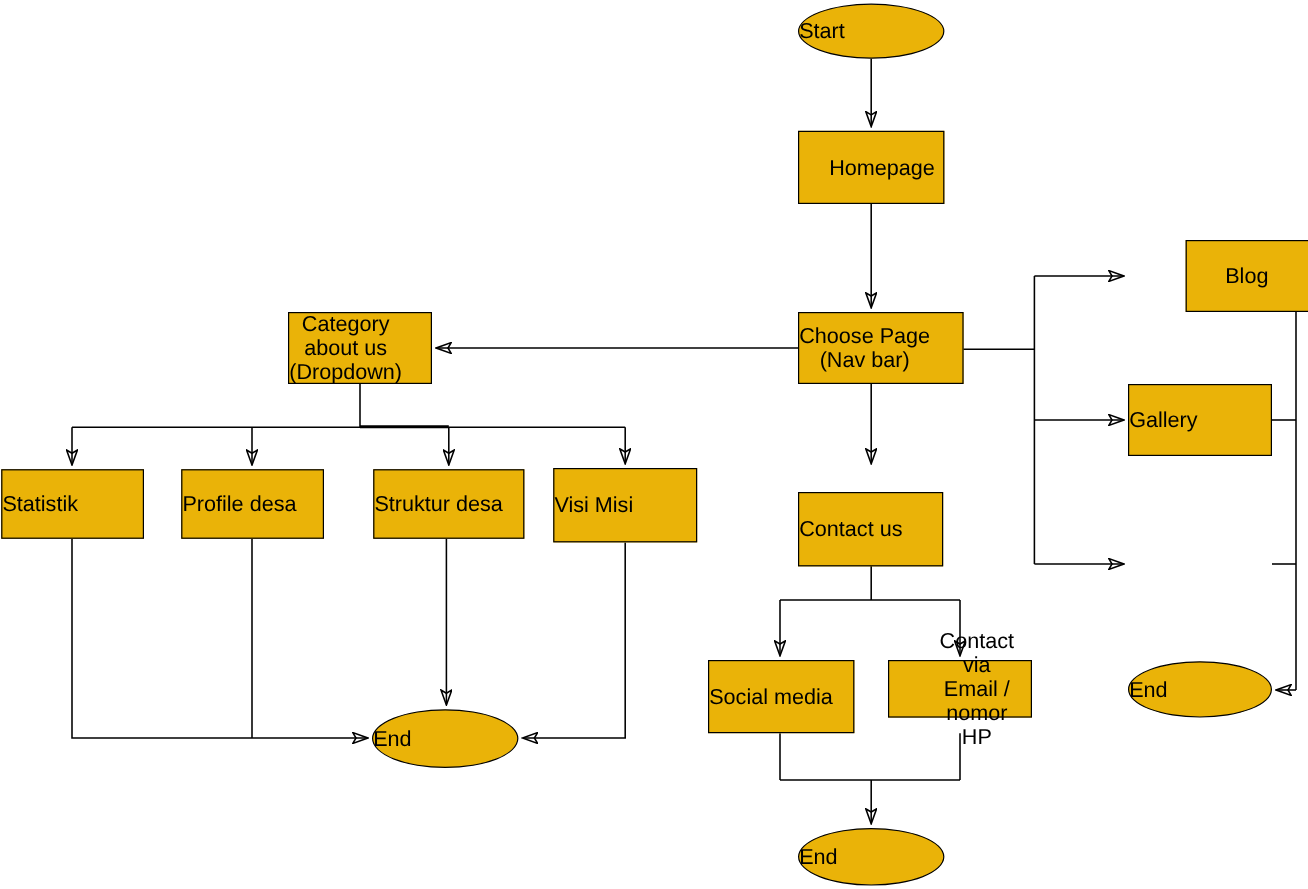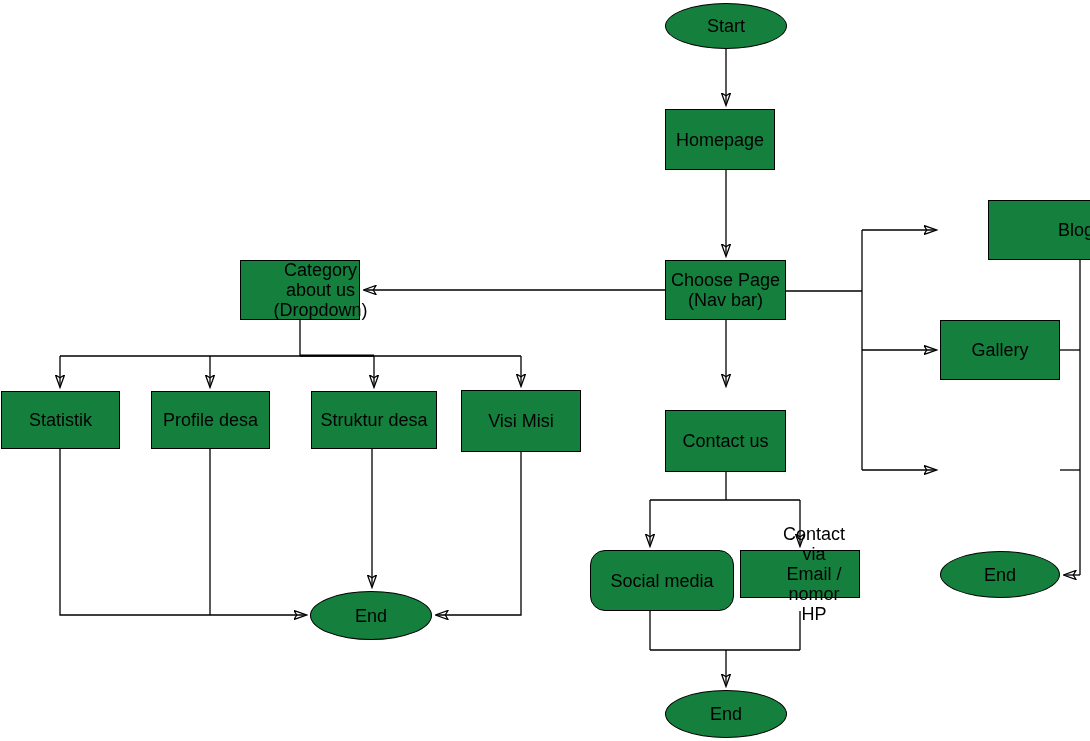--- a/index.html
+++ b/index.html
@@ -20,22 +20,21 @@
     stroke: #000000;
     stroke-width: 1.3;
     fill: none;
   }
   #edges path.bold { stroke-width: 2.4; }
   .node {
     position: absolute;
     box-sizing: border-box;
     display: flex;
     align-items: center;
-    justify-content: center;
-    background: #15803d;
+    background: #eab308;
     border: 1.3px solid #000000;
     color: #000000;
     font-size: 18px;
     line-height: 20px;
     text-align: center;
     z-index: 2;
   }
   .ellipse { border-radius: 50%; }
   .label { white-space: pre-line; }
 </style>
@@ -90,30 +89,30 @@
     <path d="M1060,350 L1080,350"></path>
     <path d="M1060,470 L1080,470"></path>
     <path d="M1080,230 L1080,575"></path>
     <path d="M1080,575 L1064,575" marker-end="url(#arrow)"></path>
   </svg>
 
   <div class="node ellipse" style="left:665px;top:3px;width:122px;height:46px;">
     <span class="label">Start</span>
   </div>
 
-  <div class="node" style="left:665px;top:109px;width:110px;height:61px;">
+  <div class="node" style="left:665px;top:109px;width:122px;height:61px;padding-left:25px;">
     <span class="label">Homepage</span>
   </div>
 
-  <div class="node" style="left:665px;top:260px;width:121px;height:60px;">
+  <div class="node" style="left:665px;top:260px;width:138px;height:60px;">
     <span class="label">Choose Page
 (Nav bar)</span>
   </div>
 
-  <div class="node" style="left:240px;top:260px;width:120px;height:60px;padding-left:41px;">
+  <div class="node" style="left:240px;top:260px;width:120px;height:60px;">
     <span class="label">Category
 about us
 (Dropdown)</span>
   </div>
 
   <div class="node" style="left:151px;top:391px;width:119px;height:58px;">
     <span class="label">Profile desa</span>
   </div>
 
   <div class="node" style="left:1px;top:391px;width:119px;height:58px;">
@@ -129,21 +128,21 @@
   </div>
 
   <div class="node ellipse" style="left:310px;top:591px;width:122px;height:49px;">
     <span class="label">End</span>
   </div>
 
   <div class="node" style="left:665px;top:410px;width:121px;height:62px;">
     <span class="label">Contact us</span>
   </div>
 
-  <div class="node" style="left:590px;top:550px;width:144px;height:61px;border-radius:15px;">
+  <div class="node" style="left:590px;top:550px;width:122px;height:61px;">
     <span class="label">Social media</span>
   </div>
 
   <div class="node" style="left:740px;top:550px;width:120px;height:48px;padding-left:28px;">
     <span class="label">Contact via
 Email / nomor
 HP</span>
   </div>
 
   <div class="node ellipse" style="left:665px;top:690px;width:122px;height:48px;">

